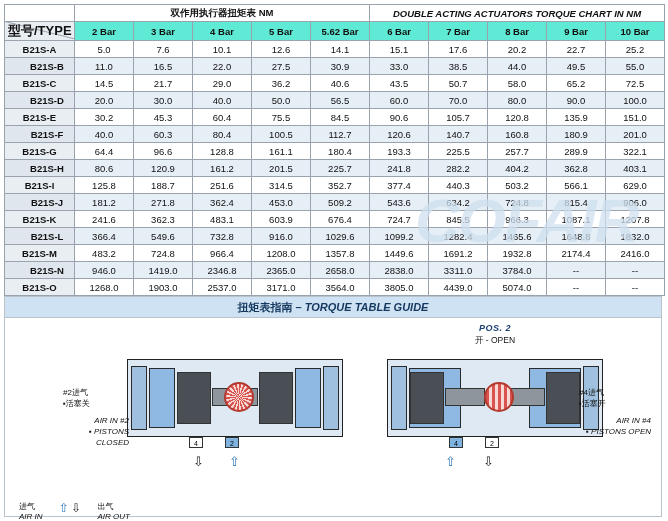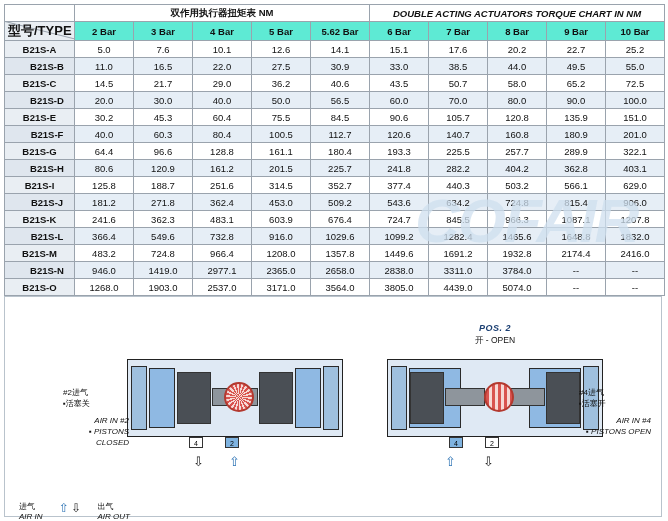--- a/index.html
+++ b/index.html
@@ -497,21 +497,21 @@
           <td>1449.6</td>
           <td>1691.2</td>
           <td>1932.8</td>
           <td>2174.4</td>
           <td>2416.0</td>
         </tr>
         <tr class="alt">
           <td class="typecol">B21S-N</td>
           <td>946.0</td>
           <td>1419.0</td>
-          <td>2977.1</td>
+          <td>2346.8</td>
           <td>2365.0</td>
           <td>2658.0</td>
           <td>2838.0</td>
           <td>3311.0</td>
           <td>3784.0</td>
           <td>--</td>
           <td>--</td>
         </tr>
         <tr>
           <td class="typecol">B21S-O</td>
@@ -524,20 +524,25 @@
           <td>4439.0</td>
           <td>5074.0</td>
           <td>--</td>
           <td>--</td>
         </tr>
       </tbody>
     </table>
   </div>
 
   <div class="guide">
+    <div class="guide-title">
+      <span>扭矩表指南</span>
+      <span> – </span>
+      <span class="en">TORQUE TABLE GUIDE</span>
+    </div>
 
 
     <div class="pos-block pos2">
       <div class="pos-label">POS. 2</div>
       <div class="pos-state">开 - OPEN</div>
     </div>
 
     <div class="actuator act1">
       <div class="cap l"></div>
       <div class="cap r"></div>

